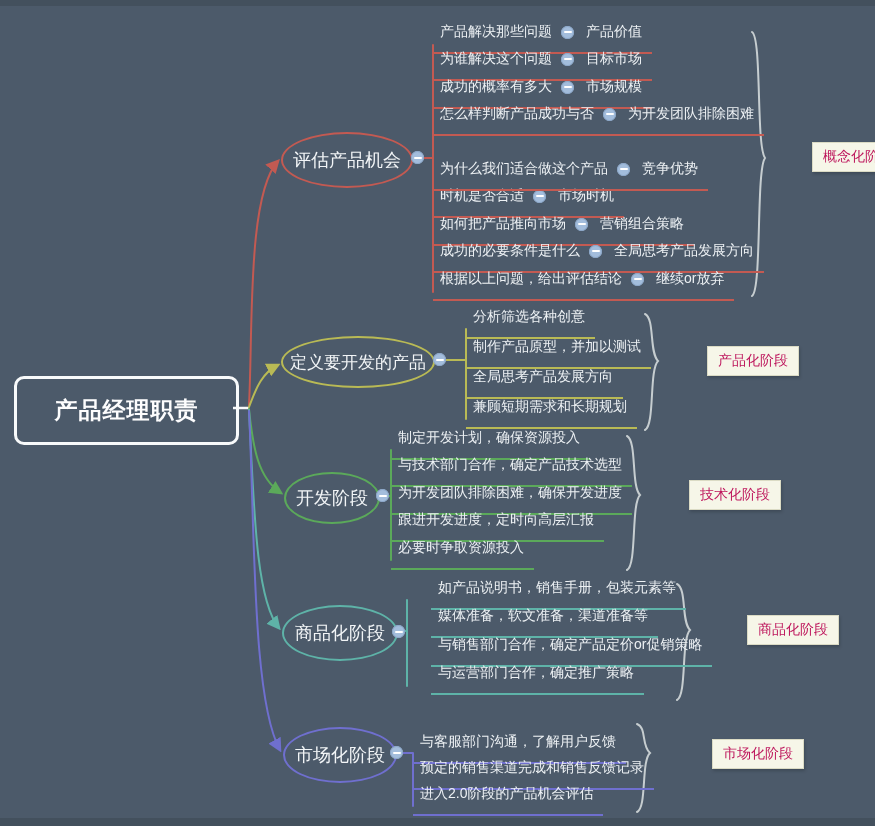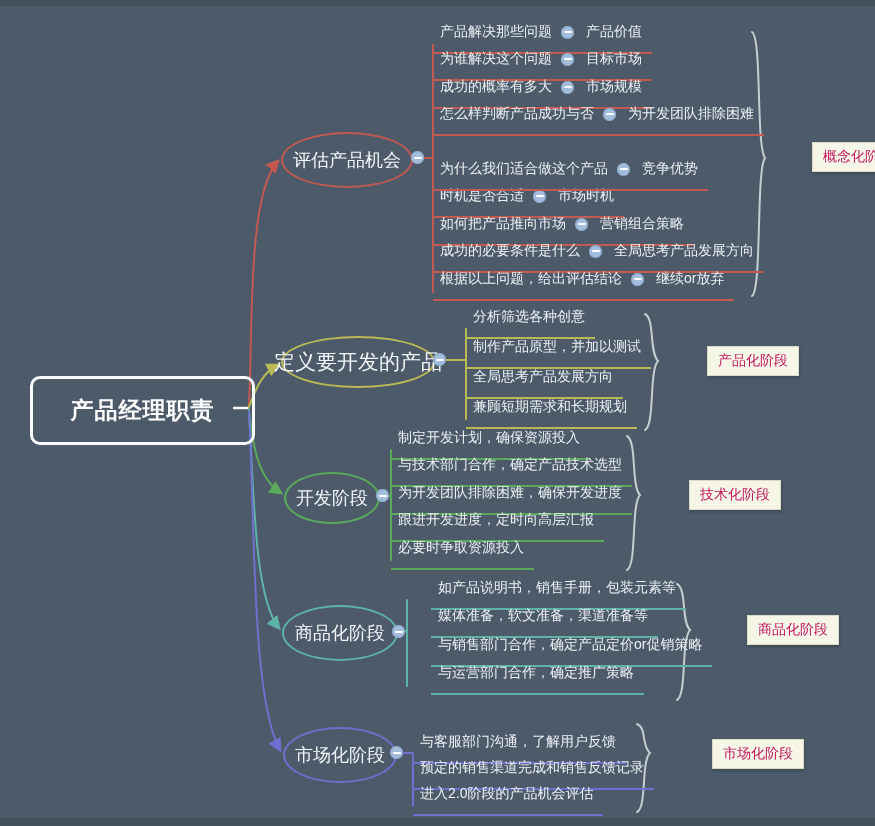--- a/index.html
+++ b/index.html
@@ -1,25 +1,25 @@
 <!DOCTYPE html>
 <html><head>
 <meta charset="utf-8">
 <style>
   html,body{margin:0;padding:0;background:#333;}
   #canvas{position:relative;width:875px;height:826px;overflow:hidden;
     background:linear-gradient(180deg,#43505D 0,#43505D 6px,#4C5A6A 6px,#4C5A6A 818px,#43505D 818px);
     font-family:"Liberation Sans","DejaVu Sans",sans-serif;}
   svg.layer{position:absolute;left:0;top:0;z-index:1;pointer-events:none;}
   .root{position:absolute;left:14px;top:376px;width:219px;height:63px;display:flex;align-items:center;justify-content:center;
-    border:3px solid #F8FAFB;border-radius:10px;color:#FDFDFE;font-size:23px;font-weight:bold;letter-spacing:1px;z-index:2;margin-left:16px;}
+    border:3px solid #F8FAFB;border-radius:10px;color:#FDFDFE;font-size:23px;font-weight:bold;letter-spacing:1px;z-index:2;}
   .ellipse{position:absolute;display:flex;align-items:center;justify-content:center;border-radius:50%;
     border:2px solid;color:#F2F5F7;font-size:18px;white-space:nowrap;z-index:2;}
   .e1{left:281px;top:132px;width:128px;height:52px;border-color:#C35A52;}
-  .e2{left:281px;top:336px;width:150px;height:48px;border-color:#B9BA55;font-size:21px;}
+  .e2{left:281px;top:336px;width:150px;height:48px;border-color:#B9BA55;font-size:17px;}
   .e3{left:284px;top:472px;width:92px;height:48px;border-color:#5BA95A;}
   .e4{left:282px;top:605px;width:112px;height:52px;border-color:#5EB3A8;}
   .e5{left:283px;top:727px;width:110px;height:52px;border-color:#6F6FCF;}
   .row{position:absolute;display:flex;align-items:center;height:24px;padding:0 10px 8px 7px;border-bottom:2px solid;
     white-space:nowrap;color:#EDF1F4;font-size:14px;z-index:2;}
   .b1{border-color:#C35A52;} .b2{border-color:#B9BA55;} .b3{border-color:#5BA95A;}
   .b4{border-color:#5EB3A8;margin-left:24px;} .b5{border-color:#6F6FCF;}
   .dot{width:13px;height:13px;border-radius:50%;background:#A3BDDC;box-shadow:inset 0 0 0 1px #8CA7C8;position:absolute;z-index:3;}
   .dot::after{content:"";position:absolute;left:2.5px;top:5.5px;width:8px;height:2px;background:#FFFFFF;border-radius:1px;}
   .dot.inline{position:relative;display:inline-block;flex:none;margin:0 12px 0 9px;}

